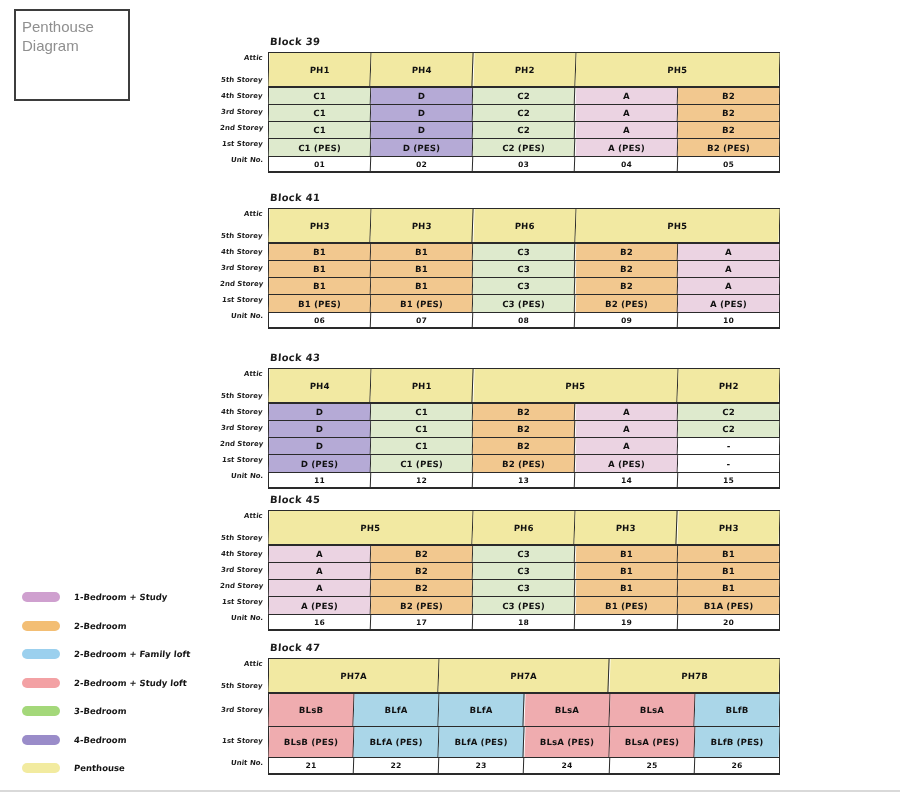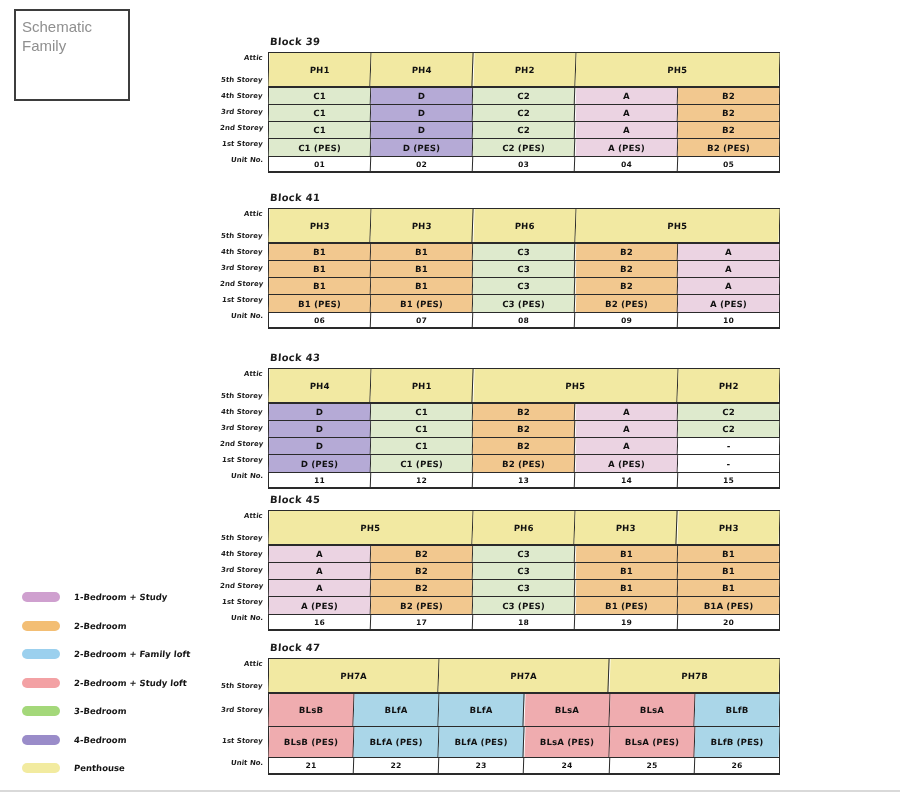--- a/index.html
+++ b/index.html
@@ -51,21 +51,21 @@
   .legend-label{
     position:absolute;left:52px;top:1px;font-size:8.5px;font-weight:700;color:#151515;
     white-space:nowrap;transform:skewX(-5deg);
   }
   .bottom-rule{position:absolute;left:0;top:790px;width:900px;height:2px;background:#d9d9d9;}
 </style>
 </head>
 <body>
 
 <div class="title-box">
-  <span>Schematic Family</span>
+  <span>Penthouse Diagram</span>
 </div>
 
 <div id="blocks-root">
     <div class="block" style="top: 52px;">
       <div class="block-title">Block 39</div>
       <div class="tbl">
         <div class="row ph" style="height: 33px;">
           <div class="cell" style="flex: 1 1 0%; background: rgb(242, 233, 162);">PH1</div>
           <div class="cell" style="flex: 1 1 0%; background: rgb(242, 233, 162);">PH4</div>
           <div class="cell" style="flex: 1 1 0%; background: rgb(242, 233, 162);">PH2</div>

